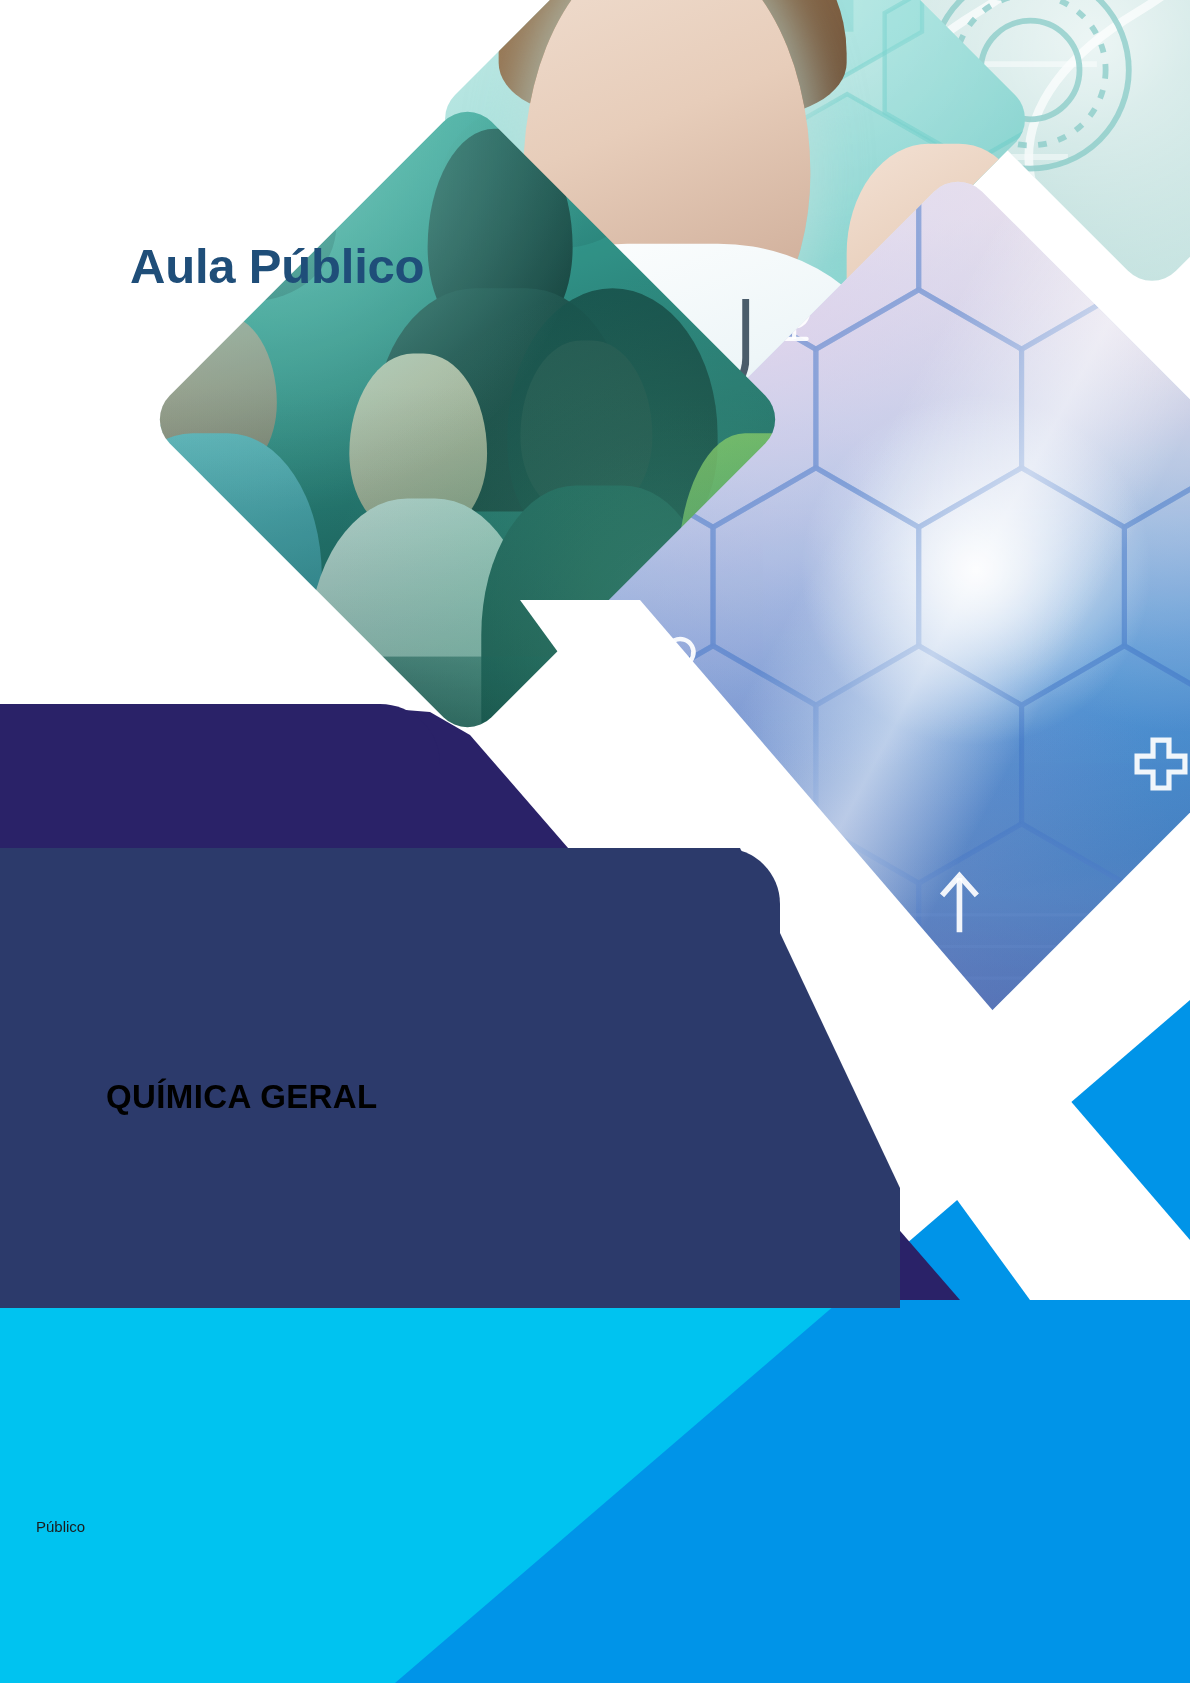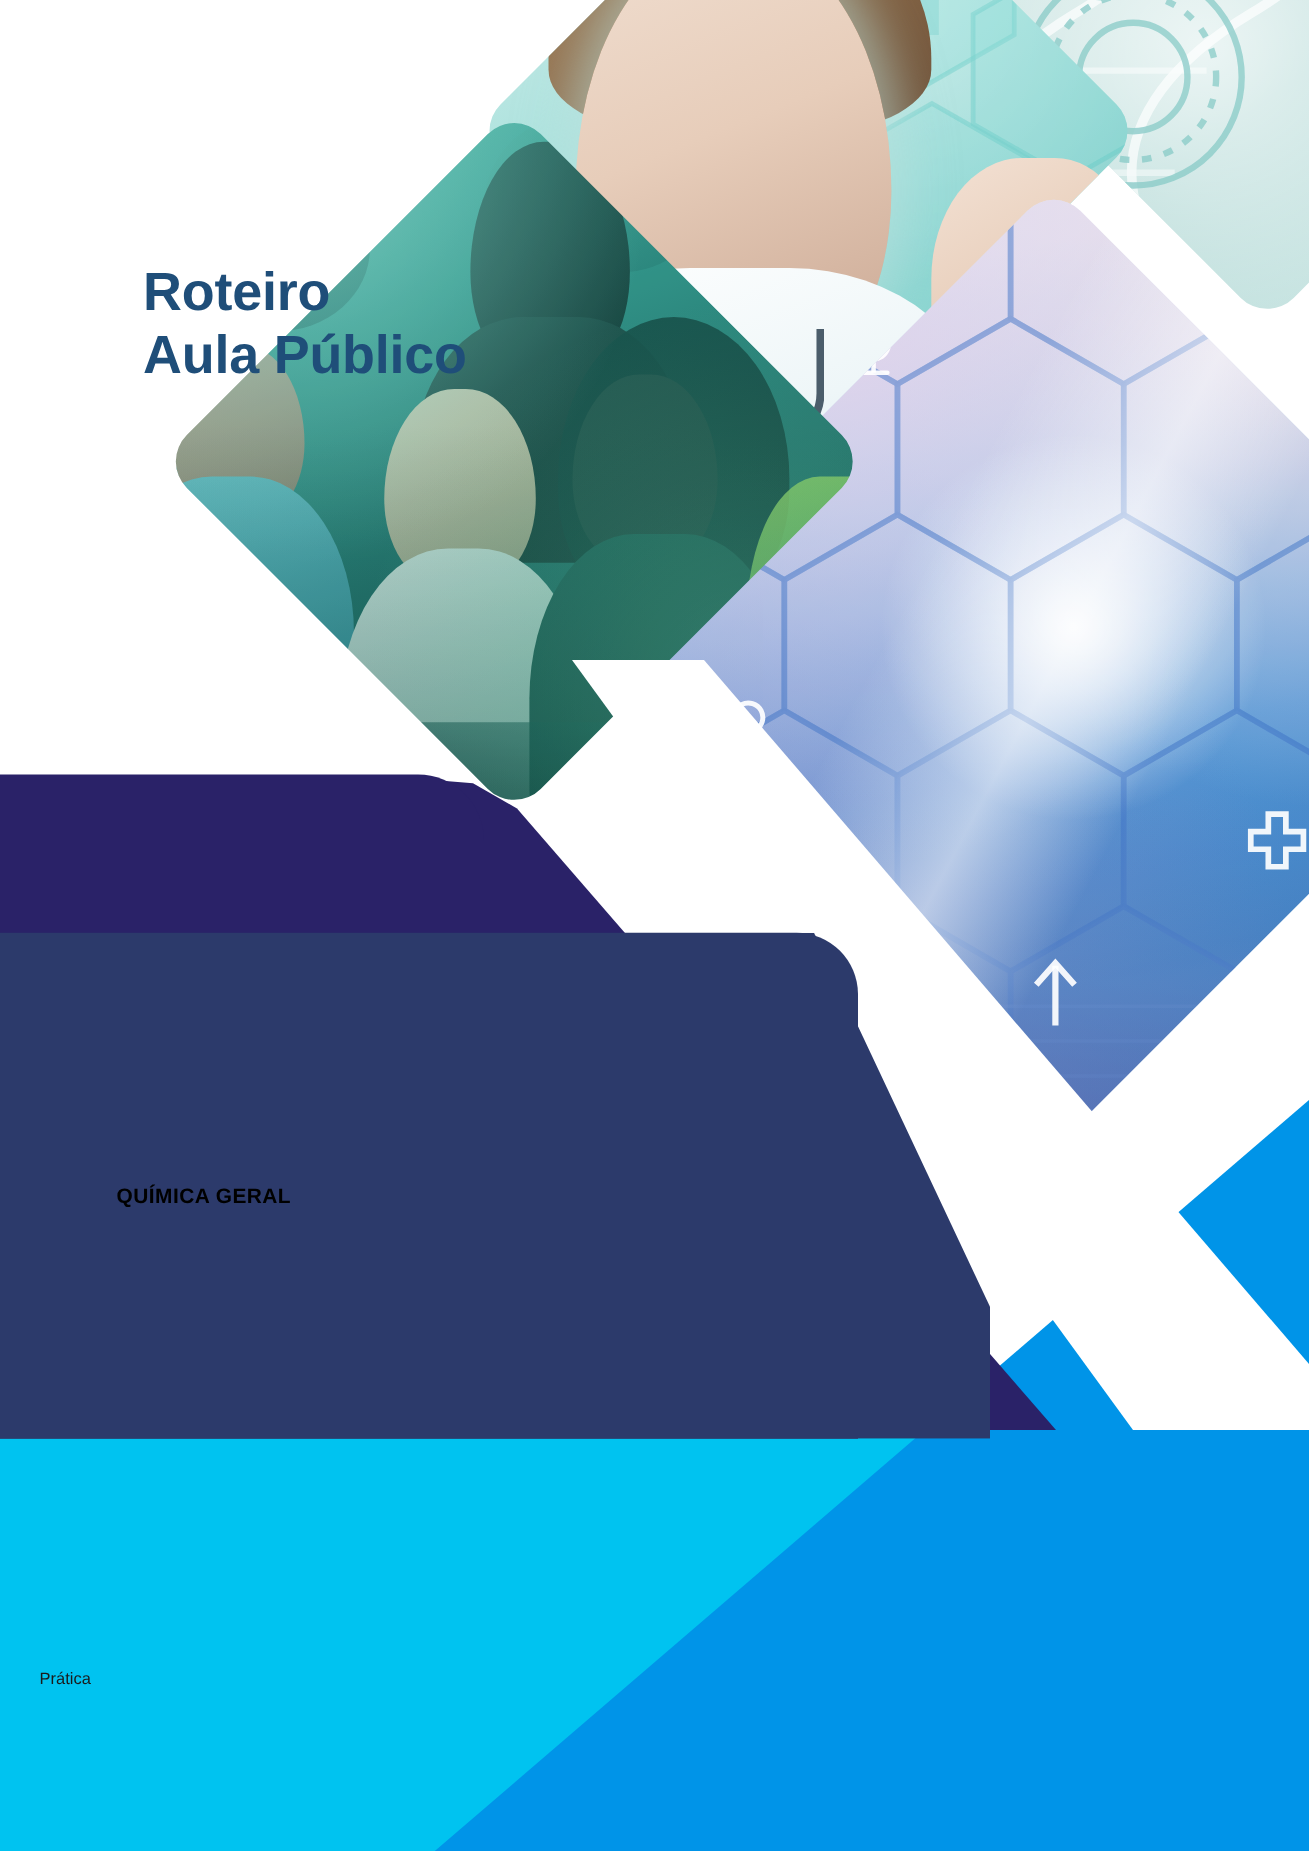--- a/index.html
+++ b/index.html
@@ -290,21 +290,21 @@
     color: #1f4e79;
     letter-spacing: -0.2px;
     white-space: nowrap;
   }
 
   .subject {
     position: absolute;
     left: 106px;
     top: 1078px;
     z-index: 40;
-    font-size: 19px;
+    font-size: 33px;
     font-weight: bold;
     color: #000000;
     letter-spacing: 0.4px;
     white-space: nowrap;
   }
 
   .footer-class {
     position: absolute;
     left: 36px;
     top: 1518px;
@@ -553,21 +553,20 @@
   </div>
 
   <div class="white-gap"></div>
 
   <div class="navy-dark"></div>
   <div class="navy-dark-round"></div>
   <div class="navy-light-skew"></div>
   <div class="navy-light"></div>
 
   <div class="title-block">
-    <div class="title-line">Roteiro</div>
     <div class="title-line">Aula Público</div>
   </div>
 
   <div class="subject">QUÍMICA GERAL</div>
 
-  <div class="footer-class">Prática</div>
+  <div class="footer-class">Público</div>
 
 </div>
 
 </body></html>

